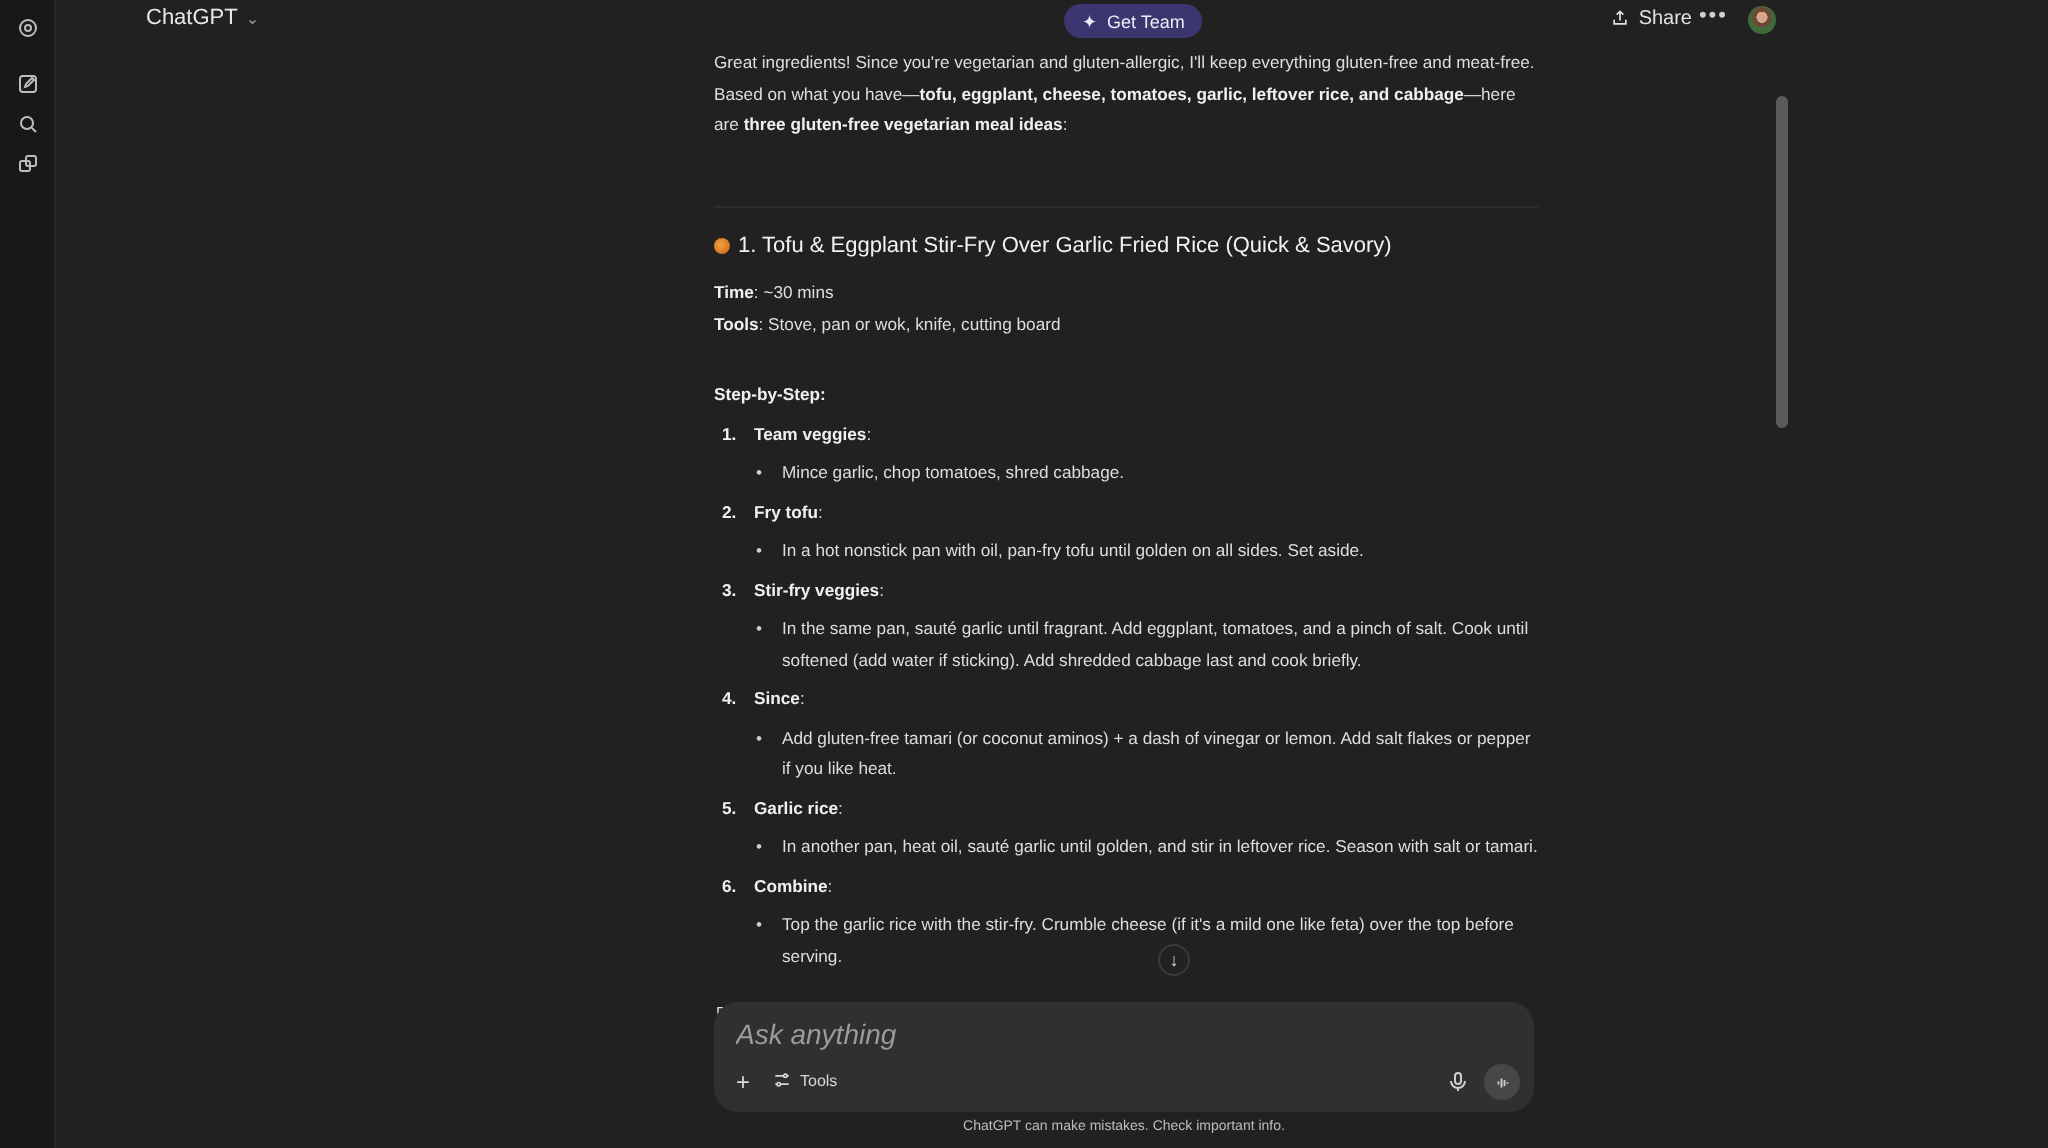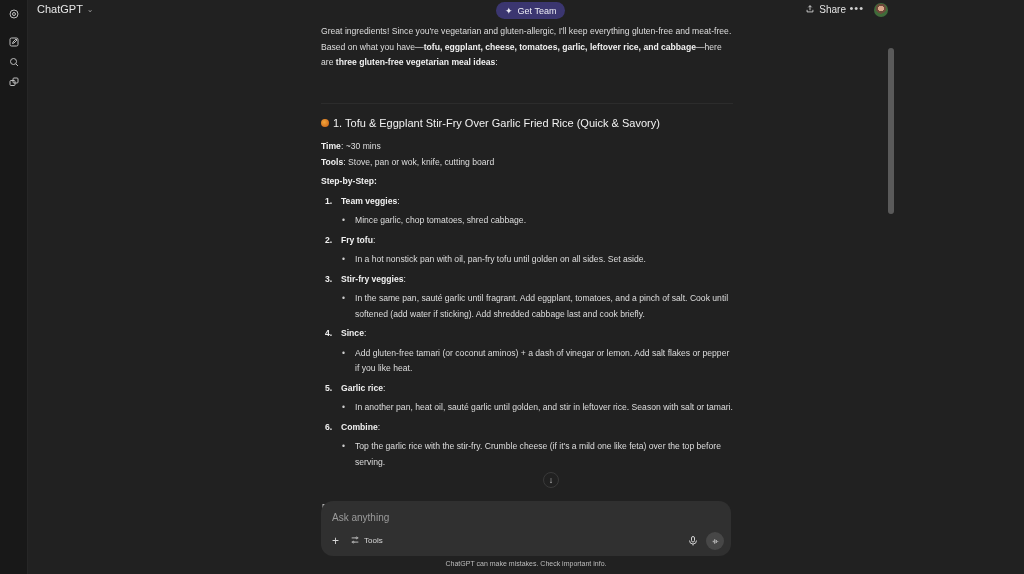--- a/index.html
+++ b/index.html
@@ -1,17 +1,17 @@
 <!DOCTYPE html>
 <html><head>
 <meta charset="utf-8">
 <style>
   * { box-sizing: border-box; margin: 0; padding: 0; }
   html, body { width: 1024px; height: 574px; overflow: hidden; background: #212121; color: #ececec; font-family: "Liberation Sans", sans-serif; }
-  .app { position: relative; width: 896px; height: 574px; display: flex; }
+  .app { position: relative; width: 896px; height: 574px; display: flex; gap: 36px; }
   .rail { width: 28px; height: 100%; background: #181818; border-right: 1px solid #262626; display: flex; flex-direction: column; align-items: center; padding-top: 4px; }
   .rail-icon { width: 20px; height: 20px; display: flex; align-items: center; justify-content: center; color: #bdbdbd; margin-bottom: 0px; cursor: pointer; }
   .rail-icon.logo { margin-bottom: 8px; }
   .rail-icon svg { width: 12px; height: 12px; }
   .main { position: relative; flex: 1; height: 100%; }
   .topbar { position: absolute; top: 0; left: 0; right: 0; height: 22px; display: flex; align-items: center; }
   .model-picker { position: absolute; left: 9px; top: 3px; display: flex; align-items: center; gap: 4px; font-size: 11px; color: #e8e8e8; cursor: pointer; }
   .model-picker .chev { font-size: 8px; color: #9a9a9a; }
   .get-team { position: absolute; left: 468px; top: 2px; height: 17px; padding: 0 9px; border-radius: 9px; background: #3b3670; color: #ececf5; font-size: 9px; display: flex; align-items: center; gap: 5px; cursor: pointer; }
   .get-team .spark { font-size: 9px; }
@@ -20,32 +20,32 @@
   .more { position: absolute; right: 32px; top: 2px; font-size: 11px; color: #cfcfcf; letter-spacing: 1px; cursor: pointer; }
   .avatar { position: absolute; right: 8px; top: 3px; width: 14px; height: 14px; border-radius: 50%; background: radial-gradient(circle at 50% 40%, #d9a68a 0 25%, #6b4a3a 26% 45%, #3f6b3a 46% 100%); cursor: pointer; }
   .scrollbar { position: absolute; right: 2px; top: 48px; width: 6px; height: 166px; border-radius: 3px; background: #5a5a5a; cursor: pointer; }
   .content { position: absolute; left: 293px; top: 24px; width: 412px; font-size: 8.6px; line-height: 15.5px; color: #dedede; }
   .content b { color: #f0f0f0; font-weight: bold; }
   .para { margin-bottom: 12px; }
   .divider { height: 1px; background: #2c2c2c; margin: 32px 0 12px 0; }
   .h3 { font-size: 11px; font-weight: normal; color: #f2f2f2; display: flex; align-items: center; gap: 4px; margin-bottom: 8px; }
   .h3 .emoji { width: 8px; height: 8px; border-radius: 50%; background: radial-gradient(circle at 40% 40%, #f3a53a, #c45b13); display: inline-block; }
   .meta-line { margin-bottom: 0; }
-  .step-head { margin-top: 4px; margin-bottom: 4px; }
+  .step-head { margin-top: 20px; margin-bottom: 4px; }
   ol.steps { list-style: none; }
   ol.steps > li { margin-bottom: 3px; }
   .step-title { display: flex; gap: 6px; padding-left: 4px; margin-bottom: 4px; }
   .step-title .num { font-weight: bold; color: #f0f0f0; width: 10px; }
   ul.bullets { list-style: none; padding-left: 26px; }
   ul.bullets li { position: relative; padding-left: 8px; margin-bottom: 4px; }
   ul.bullets li::before { content: "•"; position: absolute; left: -5px; color: #cfcfcf; }
   .scroll-down { position: absolute; left: 515px; top: 472px; width: 16px; height: 16px; border-radius: 50%; border: 1px solid #3a3a3a; background: #212121; color: #cfcfcf; font-size: 9px; display: flex; align-items: center; justify-content: center; cursor: pointer; }
   .hidden-char { position: absolute; left: 294px; top: 502px; font-size: 8px; color: #e0e0e0; }
   .composer { position: absolute; left: 293px; top: 501px; width: 410px; height: 55px; border-radius: 12px; background: #303030; }
-  .composer input { position: absolute; left: 11px; top: 8px; width: 330px; height: 16px; background: transparent; border: none; outline: none; color: #e0e0e0; font-size: 10px; font-family: "Liberation Sans", sans-serif; }
+  .composer input { position: absolute; left: 11px; top: 8px; width: 330px; height: 16px; background: transparent; border: none; outline: none; color: #e0e0e0; font-size: 14px; font-family: "Liberation Sans", sans-serif; font-style: italic; }
   .composer input::placeholder { color: #9b9b9b; }
   .plus-btn { position: absolute; left: 11px; top: 34px; font-size: 12px; color: #d8d8d8; cursor: pointer; line-height: 12px; }
   .tools-btn { position: absolute; left: 29px; top: 34px; display: flex; align-items: center; gap: 4px; font-size: 8px; color: #d8d8d8; cursor: pointer; }
   .tools-btn svg { width: 10px; height: 10px; }
   .mic-btn { position: absolute; right: 32px; top: 34px; width: 12px; height: 12px; color: #cfcfcf; cursor: pointer; }
   .voice-btn { position: absolute; right: 7px; top: 31px; width: 18px; height: 18px; border-radius: 50%; background: #474747; color: #cfcfcf; display: flex; align-items: center; justify-content: center; cursor: pointer; }
   .voice-btn svg { width: 9px; height: 9px; }
   .disclaimer { position: absolute; left: 293px; top: 560px; width: 410px; text-align: center; font-size: 7px; color: #bdbdbd; }
 </style>
 </head>

